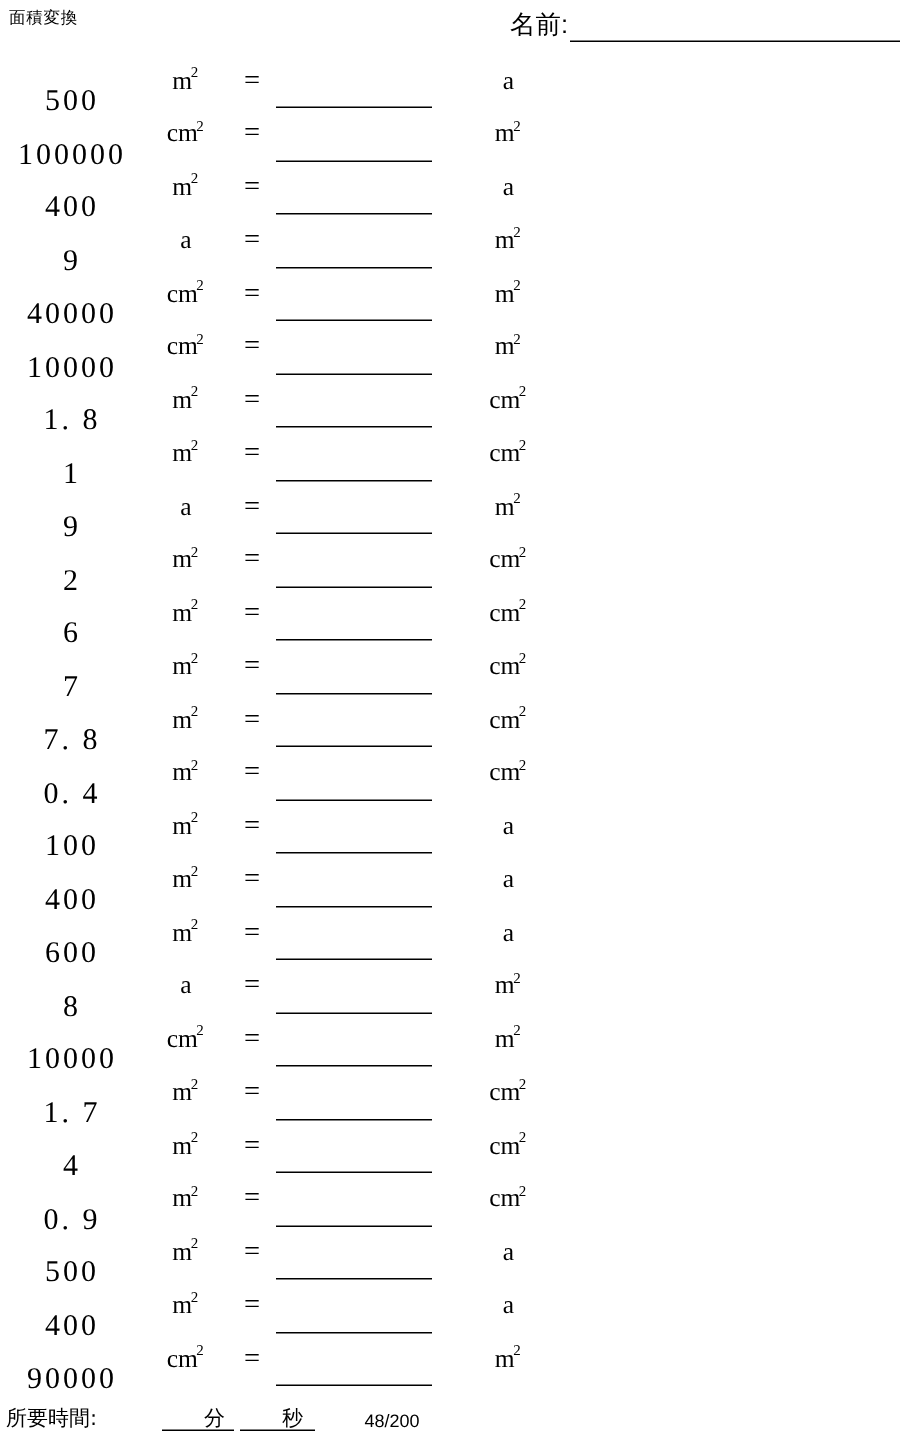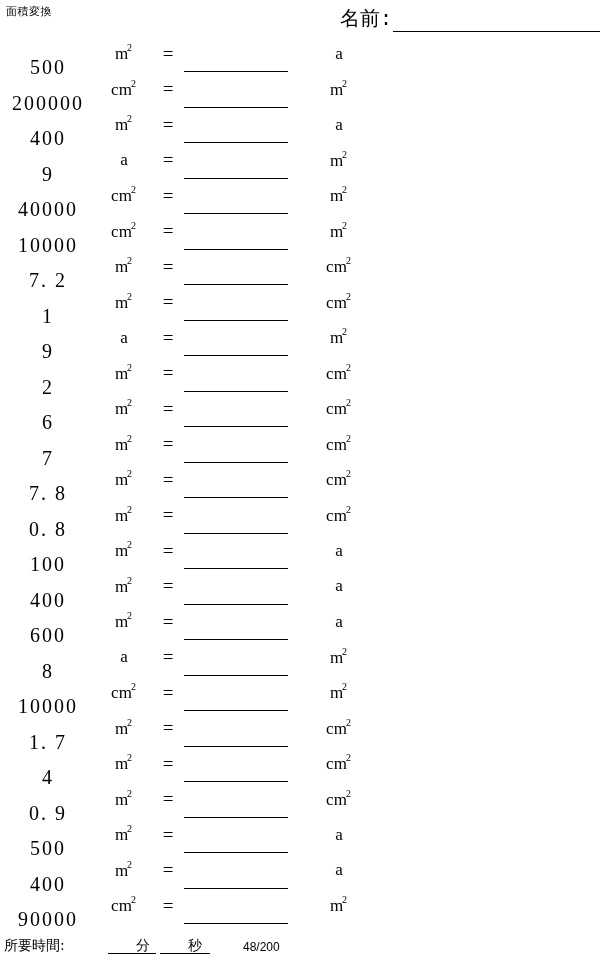--- a/index.html
+++ b/index.html
@@ -39,22 +39,22 @@
     letter-spacing: 0.5px;
   }
   .name-area {
     position: absolute;
     left: 340px;
     top: 5px;
     display: flex;
     align-items: flex-end;
   }
   .name-label {
-    font-family: Liberation Mono, monospace;
-    font-size: 20px;
+    font-family: Liberation Sans, sans-serif;
+    font-size: 17px;
     white-space: nowrap;
   }
   .name-line {
     display: inline-block;
     width: 222px;
     border-bottom: 1px solid #000;
     height: 17px;
     margin-left: 1px;
   }
   .name-dot {
@@ -197,21 +197,21 @@
 
   <div class="problems">
       <div class="row">
         <div class="cell-value">500</div>
         <div class="cell-unit"><span>m</span><span class="sup">2</span></div>
         <div class="cell-eq">=</div>
         <div class="answer-blank"></div>
         <div class="cell-ansunit"><span>a</span></div>
       </div>
       <div class="row">
-        <div class="cell-value">200000</div>
+        <div class="cell-value">100000</div>
         <div class="cell-unit"><span>cm</span><span class="sup">2</span></div>
         <div class="cell-eq">=</div>
         <div class="answer-blank"></div>
         <div class="cell-ansunit"><span>m</span><span class="sup">2</span></div>
       </div>
       <div class="row">
         <div class="cell-value">400</div>
         <div class="cell-unit"><span>m</span><span class="sup">2</span></div>
         <div class="cell-eq">=</div>
         <div class="answer-blank"></div>
@@ -232,21 +232,21 @@
         <div class="cell-ansunit"><span>m</span><span class="sup">2</span></div>
       </div>
       <div class="row">
         <div class="cell-value">10000</div>
         <div class="cell-unit"><span>cm</span><span class="sup">2</span></div>
         <div class="cell-eq">=</div>
         <div class="answer-blank"></div>
         <div class="cell-ansunit"><span>m</span><span class="sup">2</span></div>
       </div>
       <div class="row">
-        <div class="cell-value">7. 2</div>
+        <div class="cell-value">1. 8</div>
         <div class="cell-unit"><span>m</span><span class="sup">2</span></div>
         <div class="cell-eq">=</div>
         <div class="answer-blank"></div>
         <div class="cell-ansunit"><span>cm</span><span class="sup">2</span></div>
       </div>
       <div class="row">
         <div class="cell-value">1</div>
         <div class="cell-unit"><span>m</span><span class="sup">2</span></div>
         <div class="cell-eq">=</div>
         <div class="answer-blank"></div>
@@ -281,21 +281,21 @@
         <div class="cell-ansunit"><span>cm</span><span class="sup">2</span></div>
       </div>
       <div class="row">
         <div class="cell-value">7. 8</div>
         <div class="cell-unit"><span>m</span><span class="sup">2</span></div>
         <div class="cell-eq">=</div>
         <div class="answer-blank"></div>
         <div class="cell-ansunit"><span>cm</span><span class="sup">2</span></div>
       </div>
       <div class="row">
-        <div class="cell-value">0. 8</div>
+        <div class="cell-value">0. 4</div>
         <div class="cell-unit"><span>m</span><span class="sup">2</span></div>
         <div class="cell-eq">=</div>
         <div class="answer-blank"></div>
         <div class="cell-ansunit"><span>cm</span><span class="sup">2</span></div>
       </div>
       <div class="row">
         <div class="cell-value">100</div>
         <div class="cell-unit"><span>m</span><span class="sup">2</span></div>
         <div class="cell-eq">=</div>
         <div class="answer-blank"></div>

